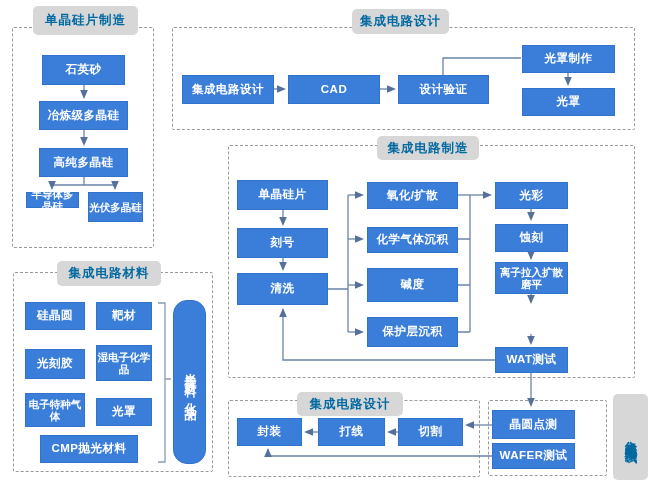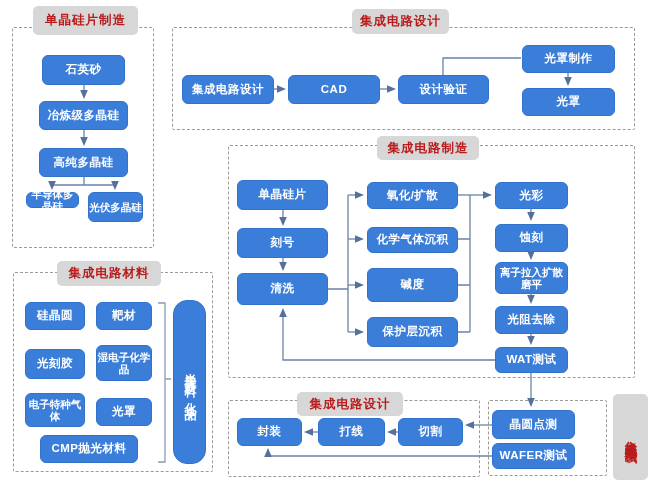--- a/index.html
+++ b/index.html
@@ -8,30 +8,30 @@
     font-family:"Liberation Sans","DejaVu Sans",sans-serif;
   }
   .region{
     position:absolute;border:1.5px dashed #9a9a9a;border-radius:2px;
     background:transparent;box-sizing:border-box;z-index:1;
   }
   svg.wires{position:absolute;left:0;top:0;z-index:2;}
   .node{
     position:absolute;display:flex;align-items:center;justify-content:center;
     text-align:center;color:#ffffff;background:#3b7ed9;border:1px solid #3173cb;
-    border-radius:6px;box-sizing:border-box;z-index:3;
+    border-radius:0;box-sizing:border-box;z-index:3;
     font-size:11.5px;font-weight:600;line-height:1.15;letter-spacing:0.5px;
   }
   .node.small{font-size:10.5px;letter-spacing:0;}
   .node.vert{
     writing-mode:vertical-rl;letter-spacing:3px;border-radius:14px;font-size:12px;
   }
   .title{
     position:absolute;display:flex;align-items:center;justify-content:center;
-    background:#d7d7d7;color:#b91c1c;border-radius:5px;box-sizing:border-box;
+    background:#d7d7d7;color:#0369a1;border-radius:5px;box-sizing:border-box;
     font-size:12.5px;font-weight:700;letter-spacing:1px;z-index:4;text-align:center;
   }
   .title.vert{writing-mode:vertical-rl;letter-spacing:2px;}
 </style>
 </head>
 <body>
 
 <div id="canvas">
 
   <div class="region" style="left:12px;top:27px;width:142px;height:221px"></div>
@@ -114,21 +114,20 @@
   <div class="node" style="left:237px;top:273px;width:91px;height:32px">清洗</div>
 
   <div class="node" style="left:367px;top:182px;width:91px;height:27px">氧化/扩散</div>
   <div class="node" style="left:367px;top:227px;width:91px;height:26px">化学气体沉积</div>
   <div class="node" style="left:367px;top:268px;width:91px;height:34px">碱度</div>
   <div class="node" style="left:367px;top:317px;width:91px;height:30px">保护层沉积</div>
 
   <div class="node" style="left:495px;top:182px;width:73px;height:27px">光彩</div>
   <div class="node" style="left:495px;top:224px;width:73px;height:28px">蚀刻</div>
   <div class="node small" style="left:495px;top:262px;width:73px;height:32px">离子拉入扩散磨平</div>
-  <div class="node" style="left:495px;top:306px;width:73px;height:28px">光阻去除</div>
   <div class="node" style="left:495px;top:347px;width:73px;height:26px">WAT测试</div>
 
   <div class="node" style="left:25px;top:302px;width:60px;height:28px">硅晶圆</div>
   <div class="node" style="left:96px;top:302px;width:56px;height:28px">靶材</div>
   <div class="node" style="left:25px;top:349px;width:60px;height:30px">光刻胶</div>
   <div class="node small" style="left:96px;top:345px;width:56px;height:36px">湿电子化学品</div>
   <div class="node small" style="left:25px;top:393px;width:60px;height:34px">电子特种气体</div>
   <div class="node" style="left:96px;top:398px;width:56px;height:28px">光罩</div>
   <div class="node" style="left:40px;top:435px;width:98px;height:28px">CMP抛光材料</div>
   <div class="node vert" style="left:173px;top:300px;width:33px;height:164px">半导体材料、化学品</div>

